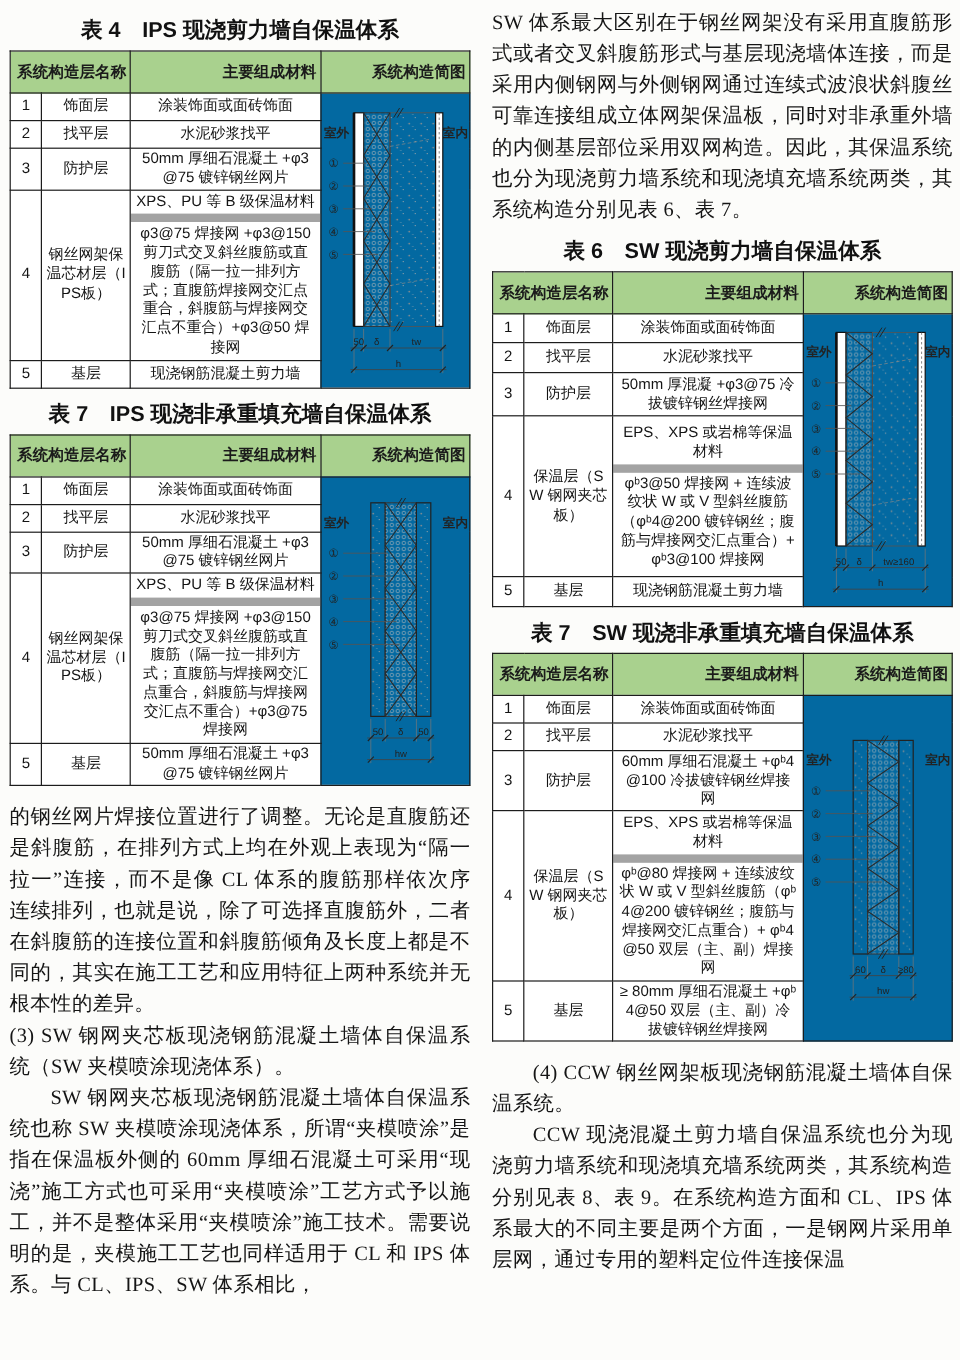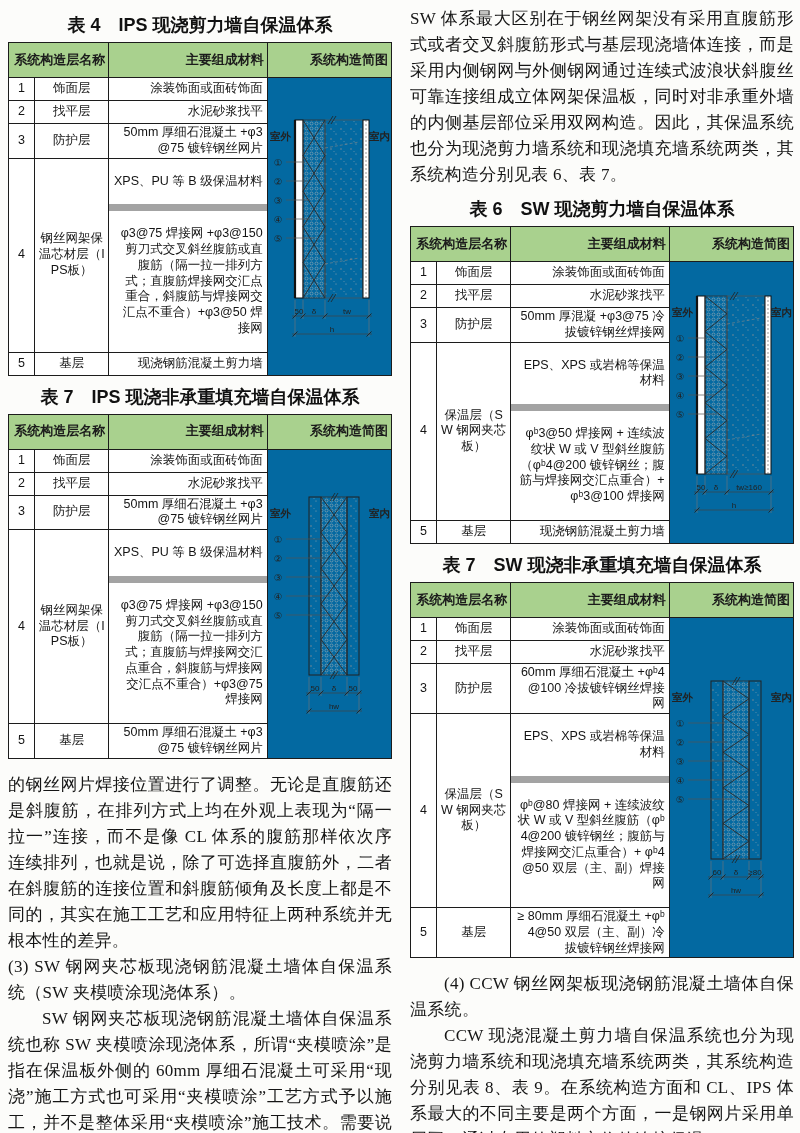--- a/index.html
+++ b/index.html
@@ -21,23 +21,23 @@
     font-size:12.5px;line-height:1.26;color:#141414;
     background:#fff;
   }
   .sys th,.sys td{border:1px solid #1c1c1c;padding:1px 3px;word-break:break-all;}
   .sys thead th{
     background:#a9d18e;text-align:right;vertical-align:middle;
     font-size:13px;font-weight:bold;height:32px;color:#1b1b1b;
   }
   .sys tbody tr{height:23px;}
   .sys td.c{text-align:center;vertical-align:middle;}
-  .sys td.mats{text-align:right;vertical-align:middle;padding:1px 4px;}
+  .sys td.mats{text-align:center;vertical-align:middle;padding:1px 4px;}
   .sys td.mats.split{padding:0;}
-  .sys .mat{padding:15px 4px;}
+  .sys .mat{padding:2px 4px;}
   .sys .mat + .mat{border-top:7px solid #a3a3a3;}
   .sys td.diag{vertical-align:middle;text-align:center;padding:1px;background:#0369a1;}
   .text-block{margin-top:13px;}
   p.para{
     font-size:17px;line-height:26px;text-align:justify;
     margin:0;letter-spacing:0.3px;color:#151515;
   }
   p.indent{text-indent:2em;}
   .col-right > p.para:first-child{margin-top:2px;}
 </style>

